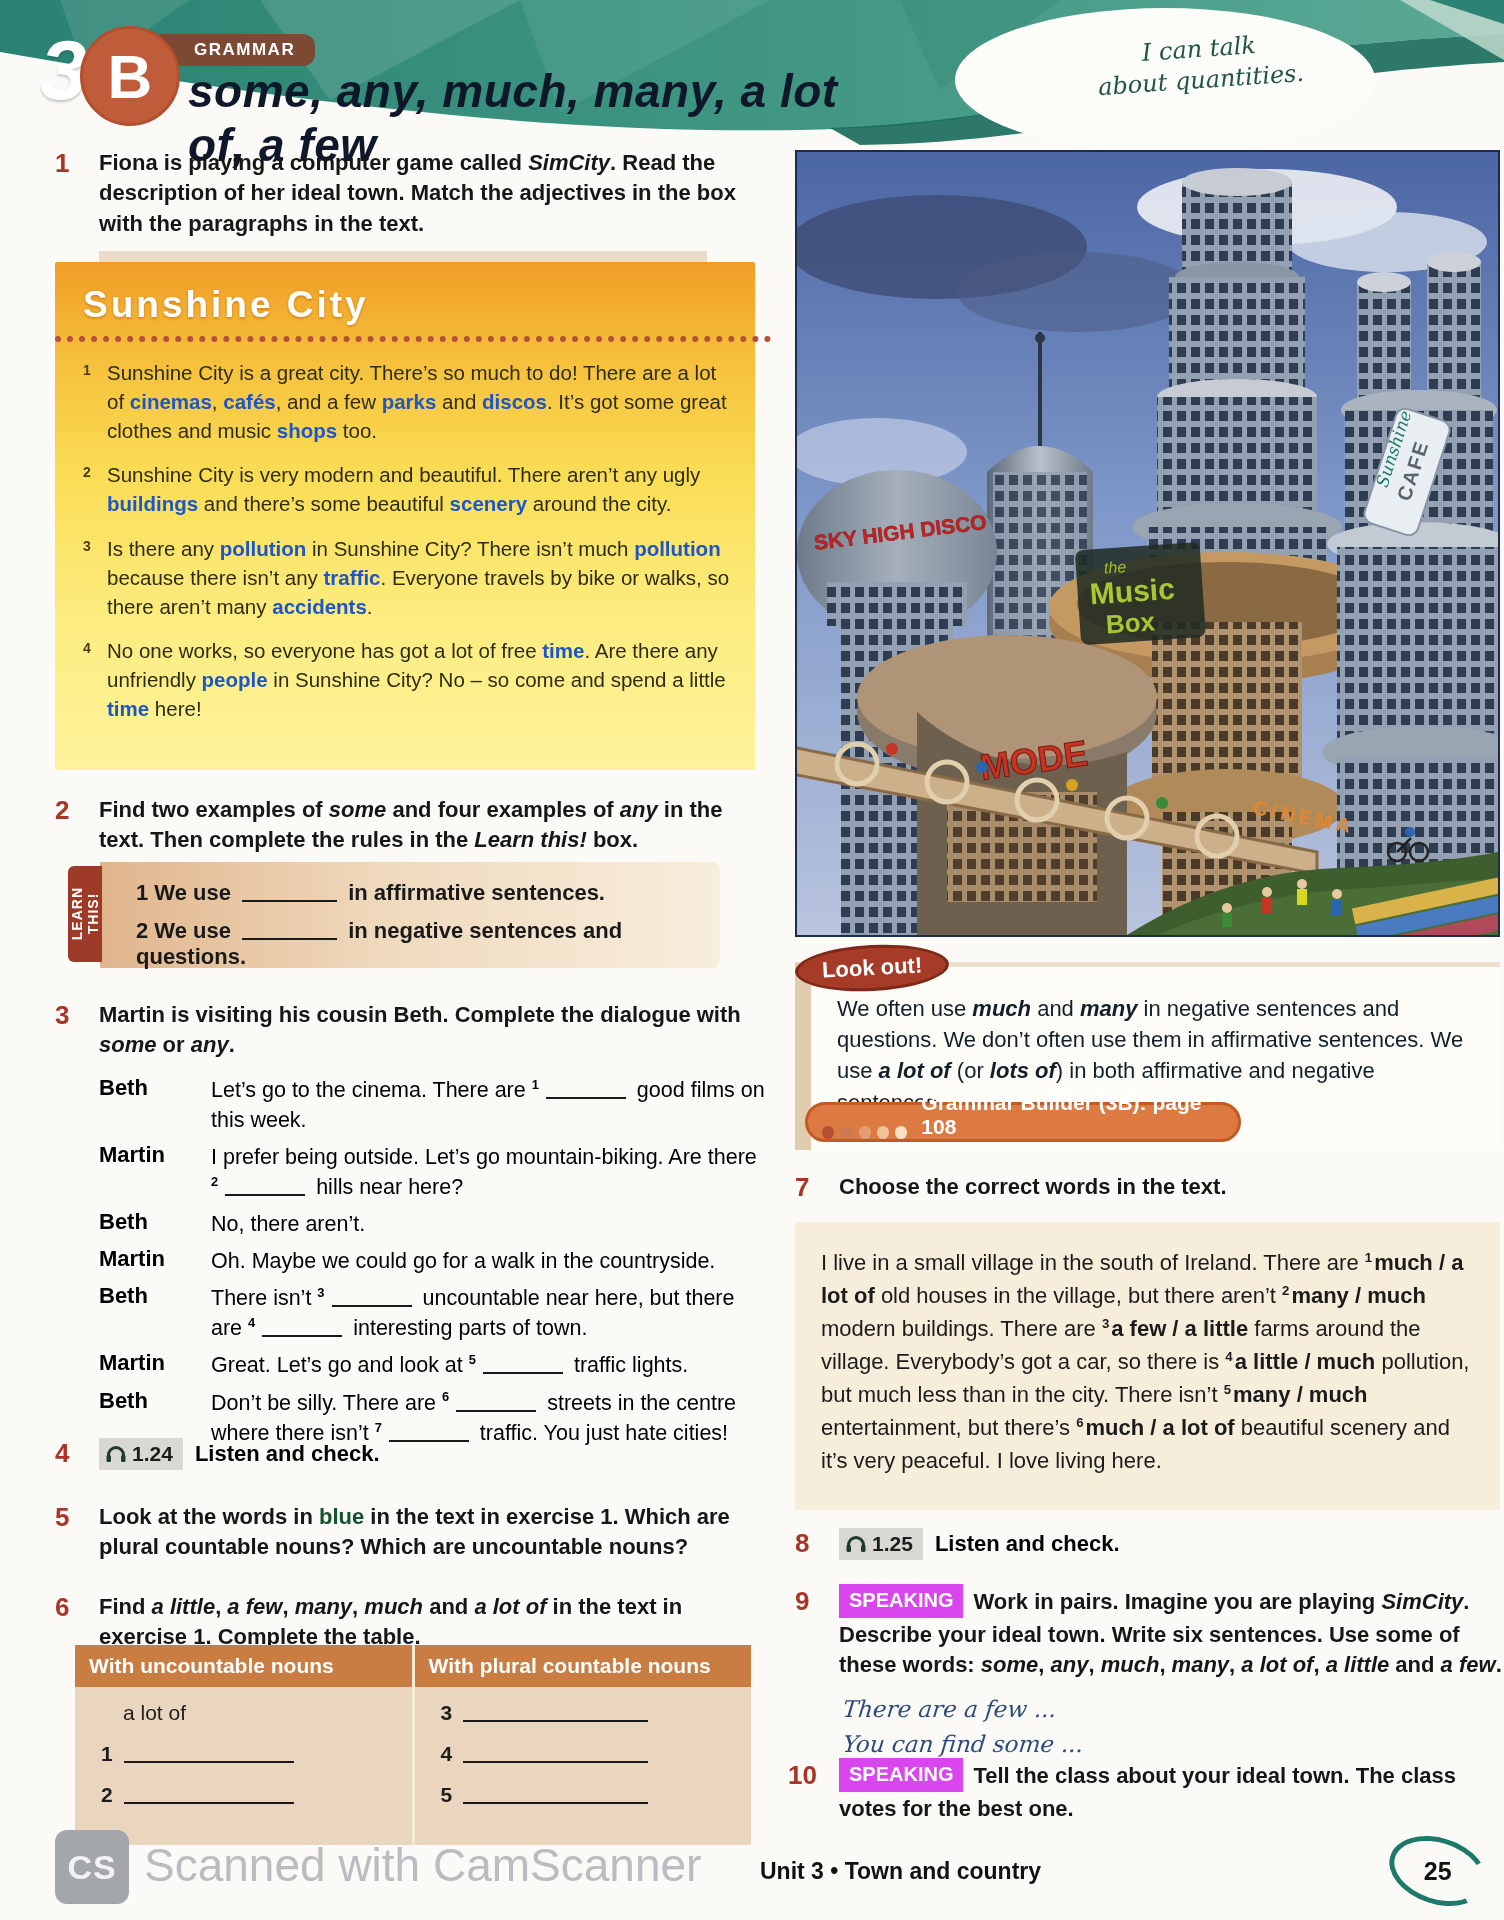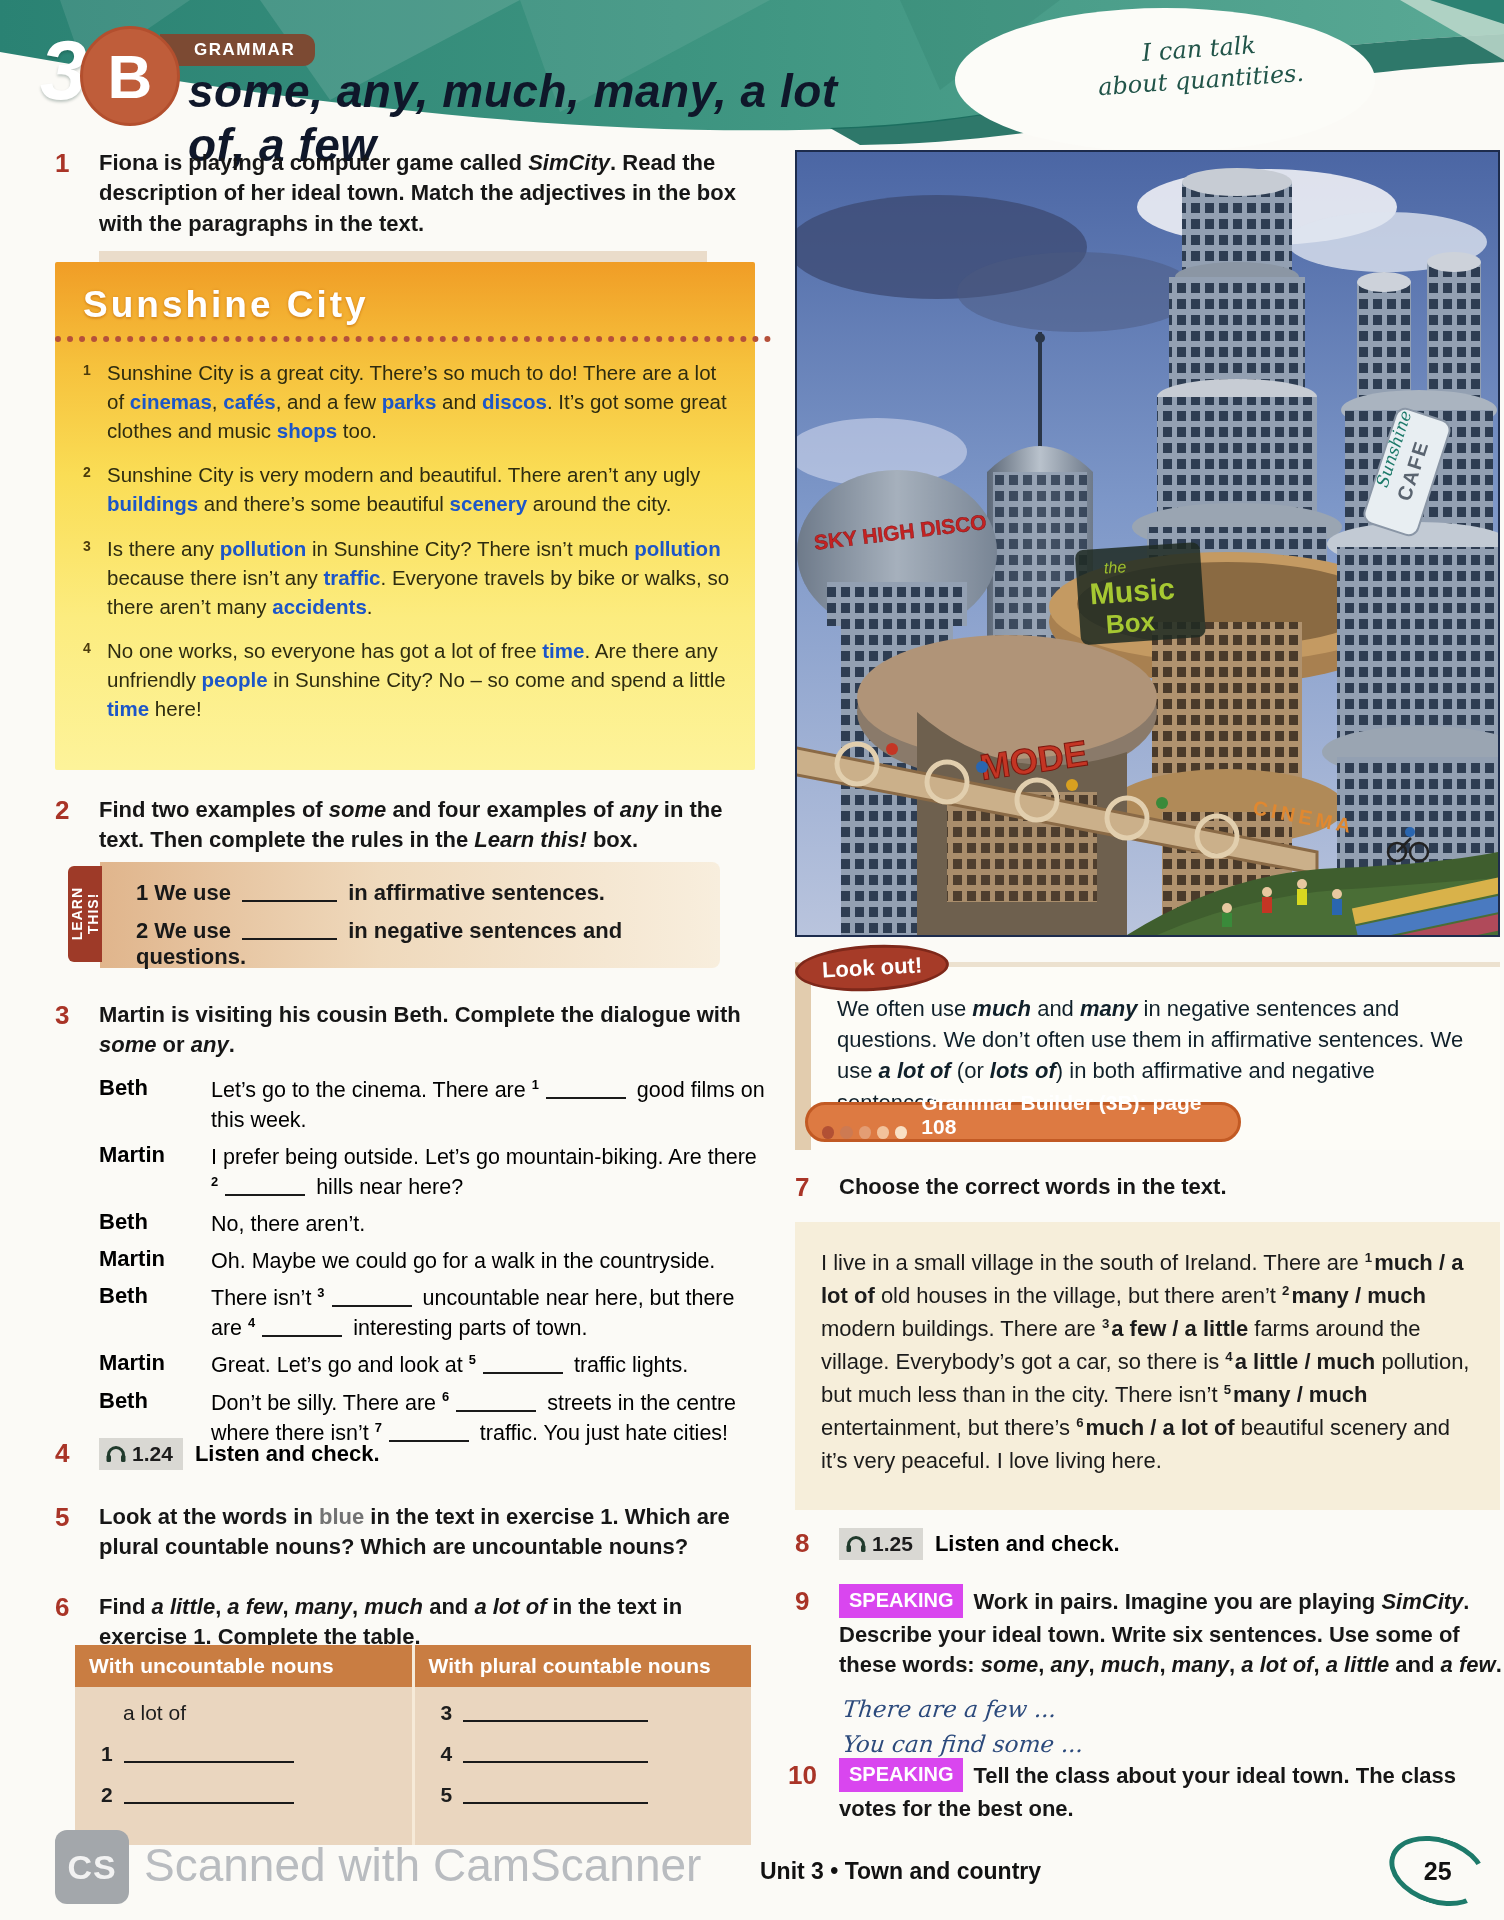--- a/index.html
+++ b/index.html
@@ -38,21 +38,21 @@
   .can-do span { display:block; }
   
   .ex { position:absolute; display:flex; gap:12px; }
   .ex-num { color:#a93427; font-size:26px; font-weight:bold; min-width:32px; line-height:1.2; }
   .ex-body { flex:1; }
   .ex-text { font-size:22px; font-weight:bold; color:#161616; line-height:1.38; }
   .b { font-weight:700; }
   .it { font-style:italic; }
   .bi { font-weight:700; font-style:italic; }
   .blue { color:#1c56c8; font-weight:700; }
-  .blue-w { color:#737373; }
+  .blue-w { color:#14532d; }
   .sup { font-size:.6em; vertical-align:super; font-weight:700; margin-right:2px; }
   .gap { display:inline-block; min-width:86px; border-bottom:2.5px solid #1a1a1a; height:.85em; transform:translateY(2px); margin:0 5px; }
   
   .word-box {
     margin-top:12px; background:#eadcca; padding:9px 20px; display:flex; gap:46px;
     font-size:22px; color:#222; width:92%;
   }
   
   .sunshine {
     position:absolute; left:55px; top:262px; width:700px; height:508px;

